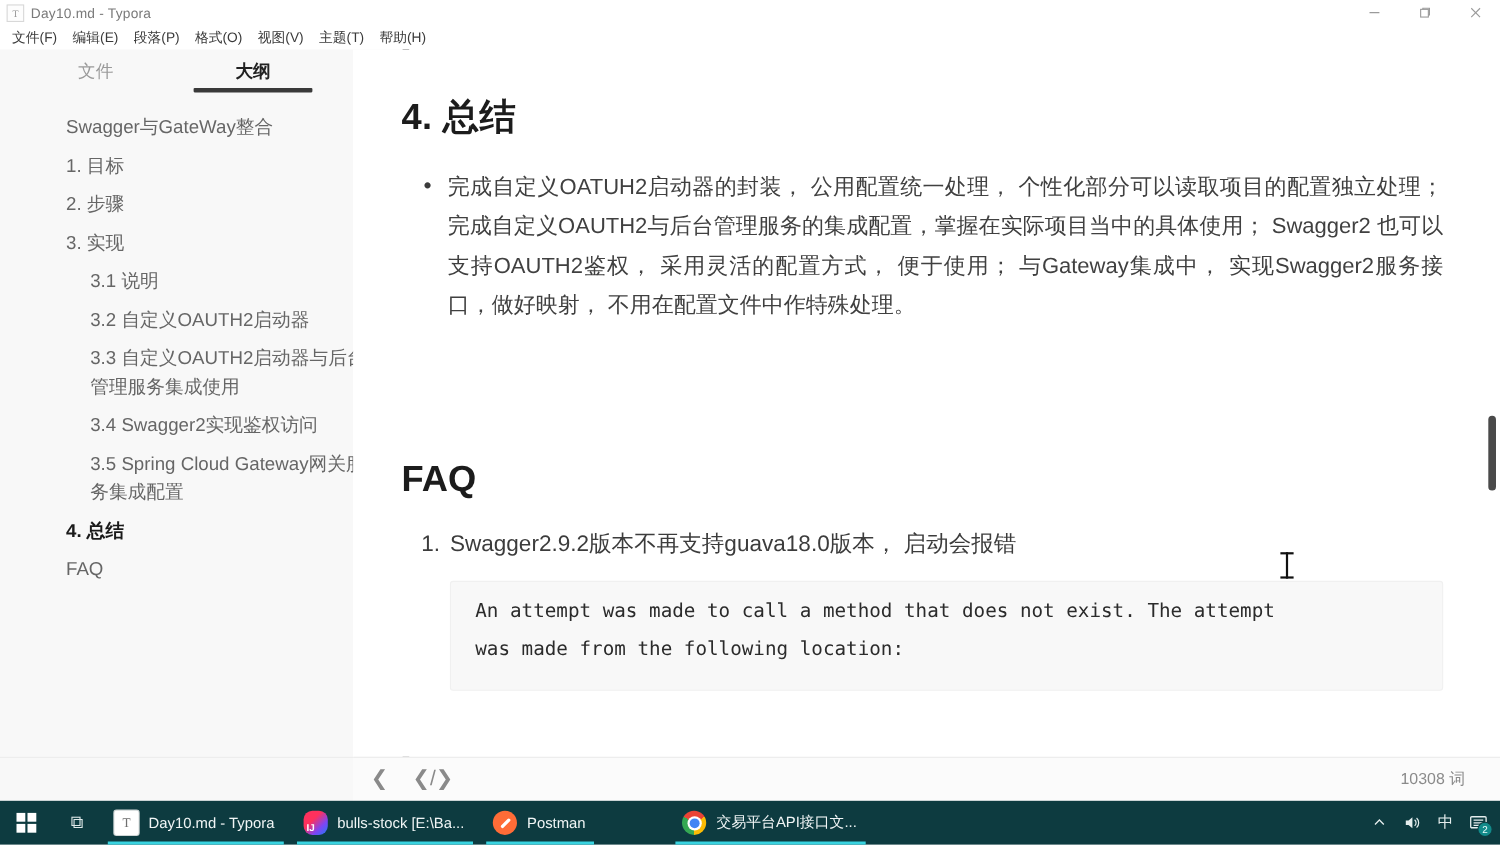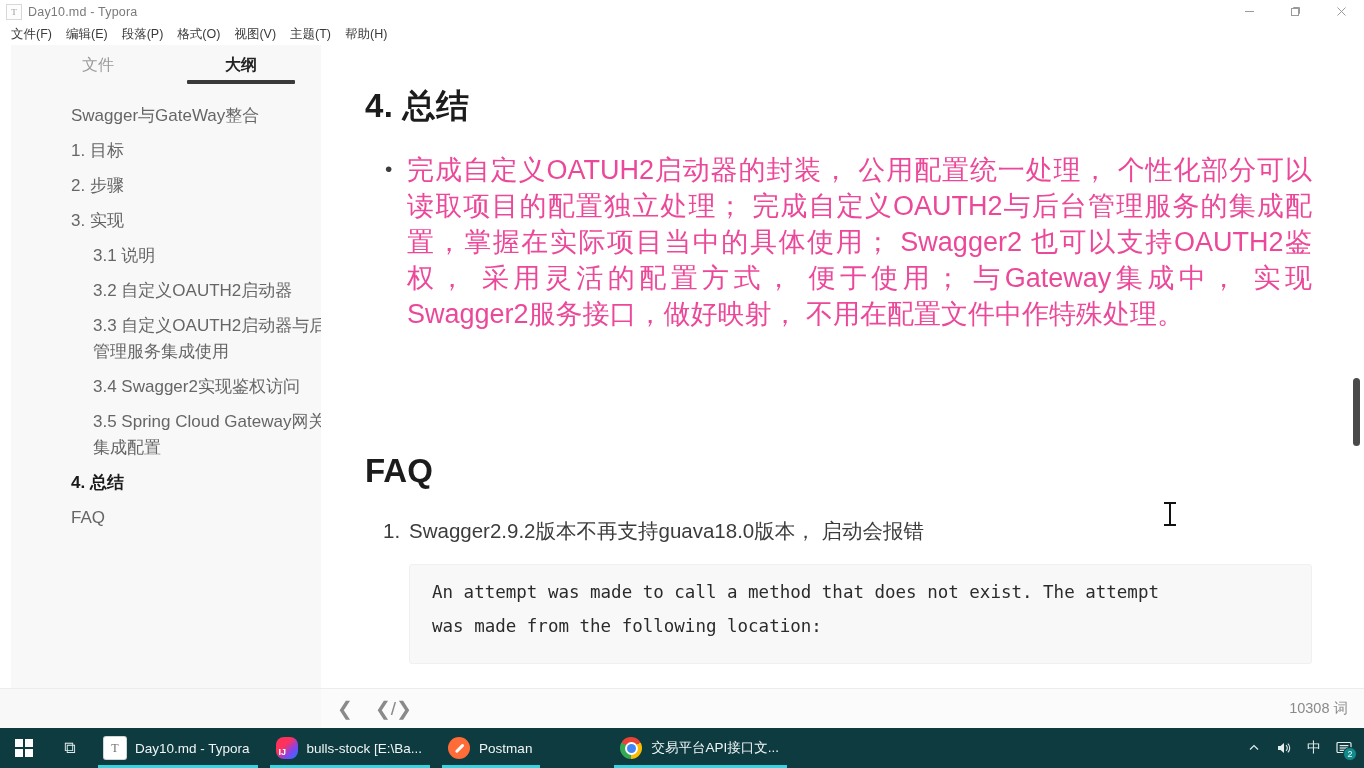--- a/index.html
+++ b/index.html
@@ -41,23 +41,23 @@
     position: absolute; top: 23px; left: 0; width: 1364px; height: 22px;
     background: #ffffff; display: flex; align-items: center; padding-left: 4px;
   }
   .menu-item {
     font-size: 12.5px; color: #3a3a3a; padding: 2px 7px; white-space: nowrap;
     font-family: "Liberation Sans", "DejaVu Sans", sans-serif;
   }
 
   
   .sidebar {
-    position: absolute; top: 45px; left: 11px; width: 372px; height: 643px;
+    position: absolute; top: 45px; left: 0; width: 372px; height: 643px;
     background: #f8f8f8;
-    border-right: 1px solid #000000;
+    border-right: 6px solid #000000;
     overflow: hidden;
   }
   .sidebar-tabs {
     position: relative; height: 46px; display: flex; align-items: flex-start;
     padding-top: 8px;
   }
   .sb-tab {
     flex: 0 0 auto; text-align: center; font-size: 16px; color: #9a9a9a;
     padding: 2px 0 6px 0; position: relative;
   }
@@ -96,21 +96,21 @@
   .doc {
     padding: 40px 52px 0 44px;
   }
   h1.doc-h {
     font-size: 33px; line-height: 1.25; color: #1c1c1c; font-weight: bold;
     margin: 0 0 26px 0; letter-spacing: .3px;
   }
   ul.doc-ul { list-style: none; margin: 0 0 0 0; padding: 0; }
   ul.doc-ul li {
     position: relative; padding-left: 42px;
-    font-size: 27px; line-height: 36px; color: #ec4899;
+    font-size: 20px; line-height: 36px; color: #404040;
     text-align: justify;
   }
   ul.doc-ul li::before {
     content: "•"; position: absolute; left: 20px; top: -1px;
     font-size: 21px; color: #3c3c3c;
   }
   h1.faq-h {
     font-size: 33px; line-height: 1.25; color: #1c1c1c; font-weight: bold;
     margin: 118px 0 22px 0;
   }
@@ -148,21 +148,21 @@
 
   
   .statusbar {
     position: absolute; top: 688px; left: 321px; width: 1043px; height: 40px;
     background: #fbfbfb; border-top: 1px solid #ececec;
     display: flex; align-items: center;
   }
   .sb-left { display: flex; align-items: center; padding-left: 16px; gap: 22px; }
   .sb-icon { color: #8a8a8a; font-size: 19px; line-height: 1; }
   .sb-right {
-    margin-left: auto; padding-right: 16px; font-size: 14.5px; color: #8a8a8a;
+    margin-left: auto; padding-right: 32px; font-size: 14.5px; color: #8a8a8a;
   }
   .statusbar-left-fill {
     position: absolute; top: 688px; left: 0; width: 321px; height: 40px;
     background: #f8f8f8; border-top: 1px solid #ececec;
   }
 
   
   .taskbar {
     position: absolute; bottom: 0; left: 0; width: 1364px; height: 40px;
     background: #0d3b40; display: flex; align-items: center;

